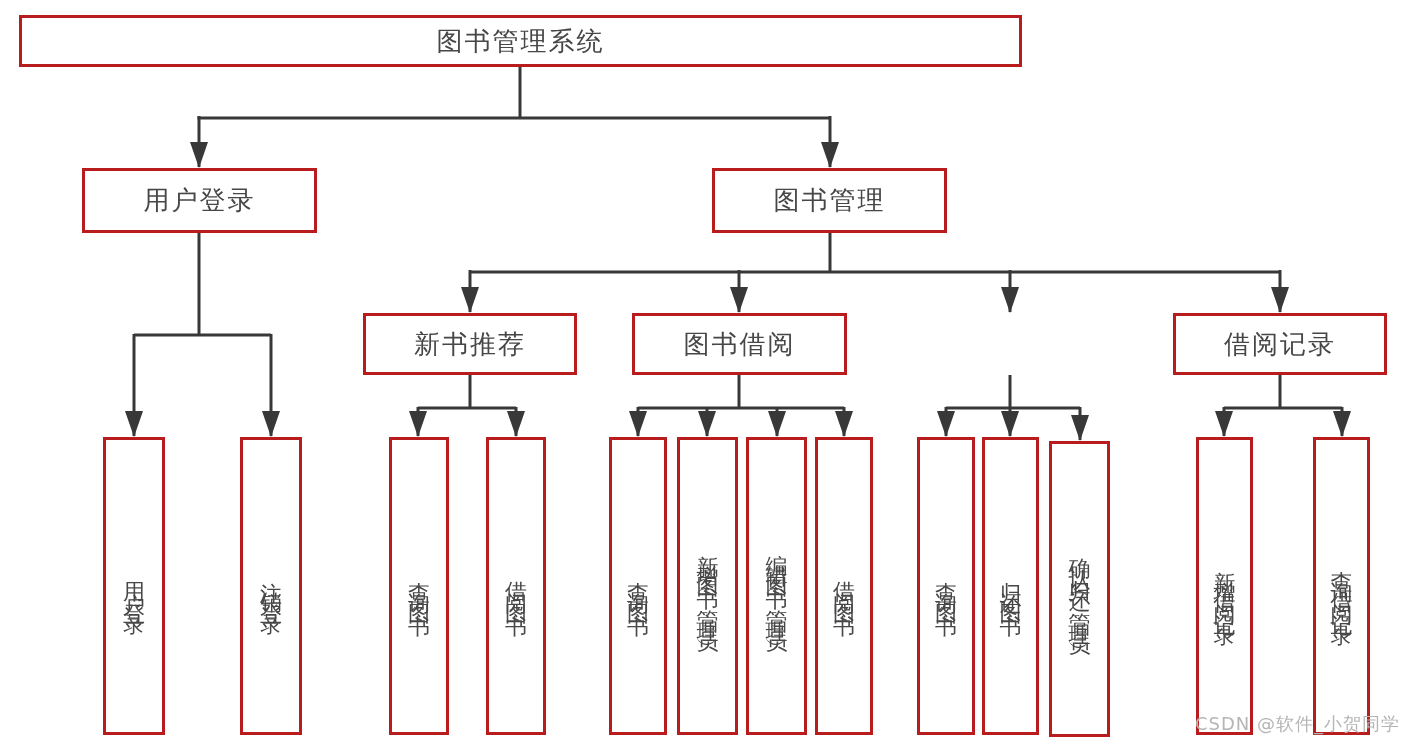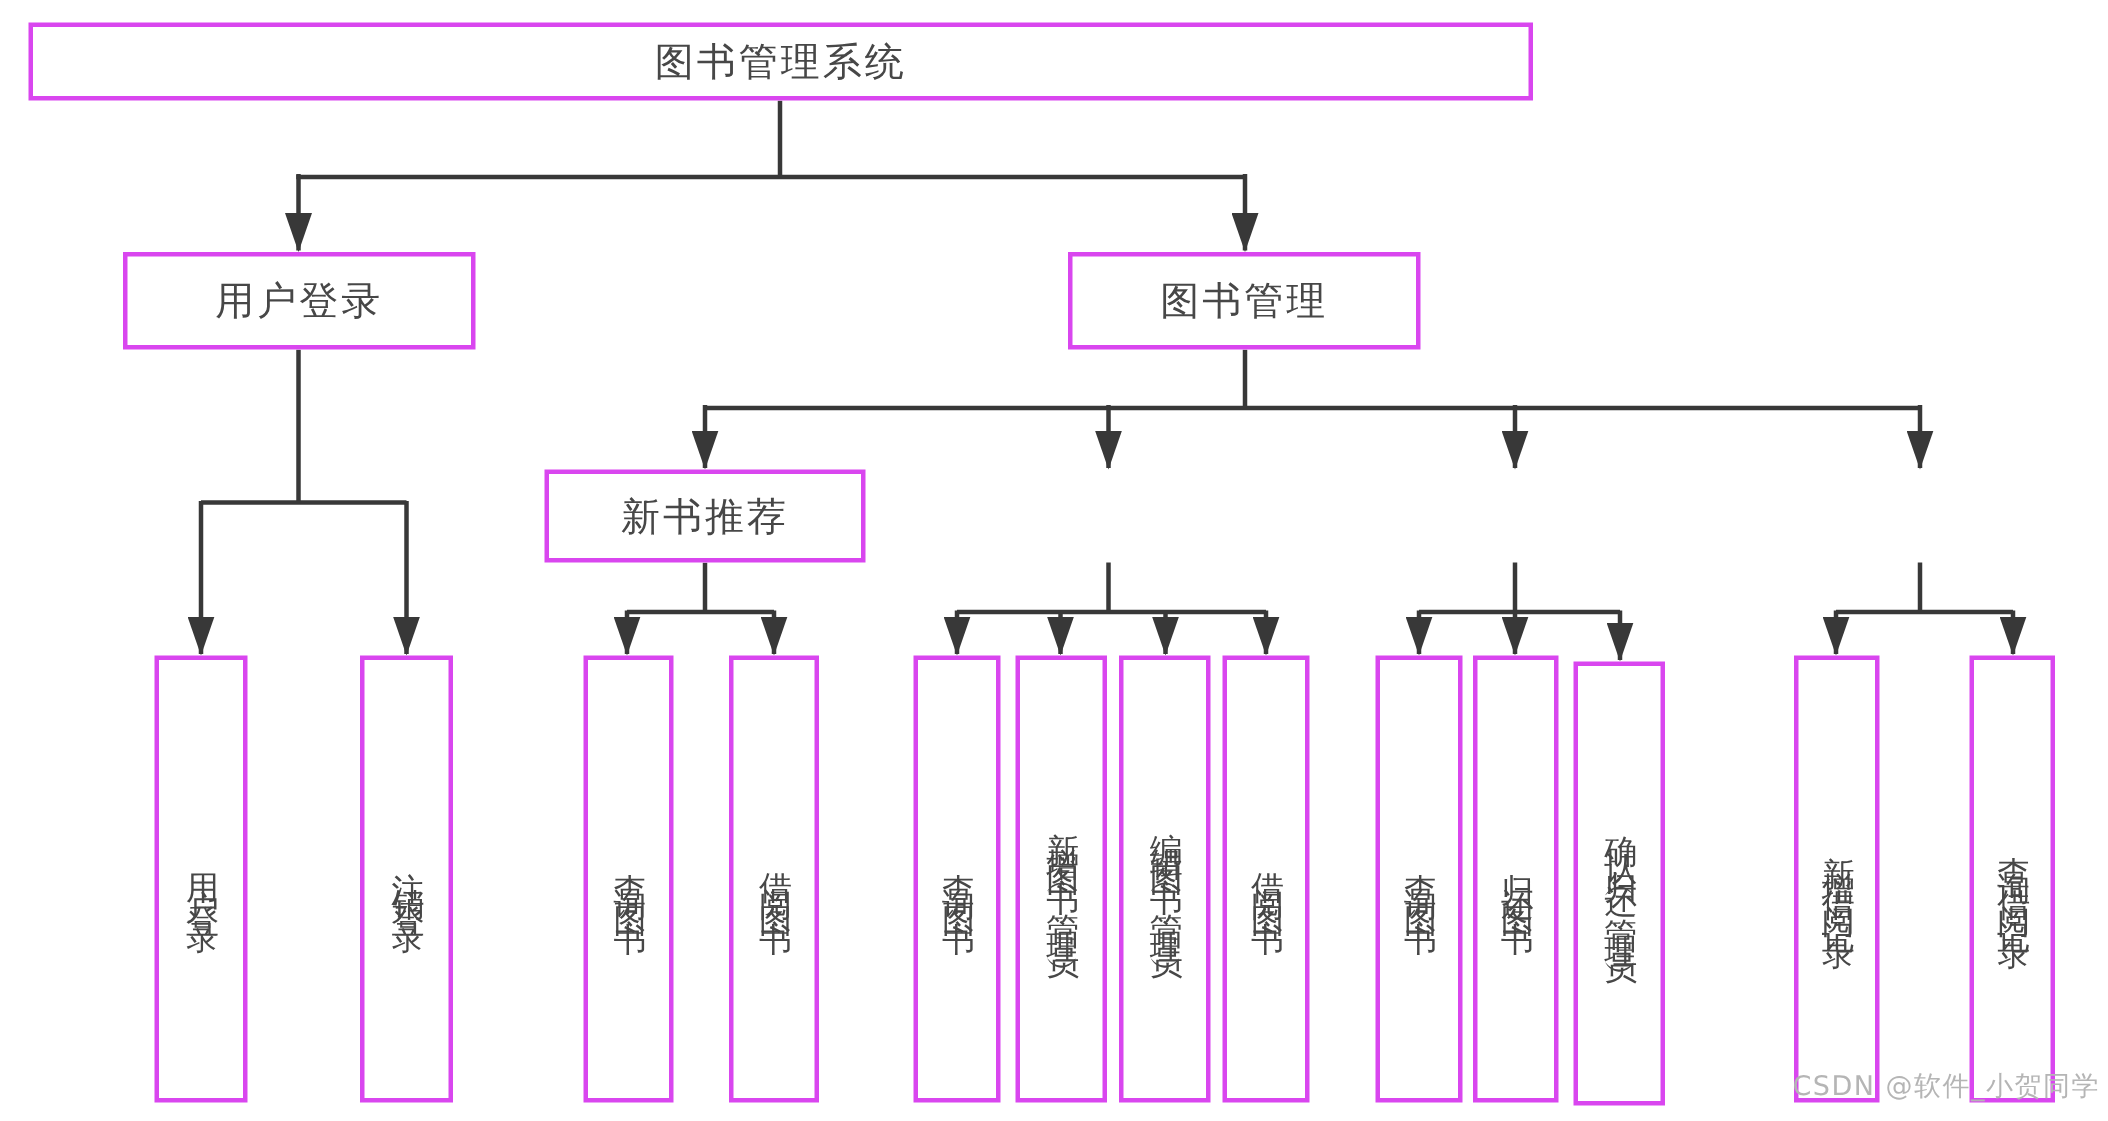--- a/index.html
+++ b/index.html
@@ -13,21 +13,21 @@
   }
   svg.connectors {
     position: absolute;
     left: 0; top: 0;
     width: 1405px; height: 747px;
   }
   .box {
     position: absolute;
     box-sizing: border-box;
     background: #ffffff;
-    border: 3px solid #d946ef;
+    border: 3px solid #b91c1c;
     color: #474747;
     display: flex;
     align-items: center;
     justify-content: center;
     text-align: center;
   }
   .box.h {
     font-size: 26px;
     letter-spacing: 2px;
     white-space: nowrap;
@@ -119,20 +119,22 @@
       </g>
     </g>
   </svg>
 
   <div class="box h" style="left:19px;top:15px;width:1003px;height:52px">图书管理系统</div>
 
   <div class="box h" style="left:82px;top:168px;width:235px;height:65px">用户登录</div>
   <div class="box h" style="left:712px;top:168px;width:235px;height:65px">图书管理</div>
 
   <div class="box h" style="left:363px;top:313px;width:214px;height:62px">新书推荐</div>
+  <div class="box h" style="left:632px;top:313px;width:215px;height:62px">图书借阅</div>
+  <div class="box h" style="left:1173px;top:313px;width:214px;height:62px">借阅记录</div>
 
   <div class="box v" style="left:103px;top:437px;width:62px;height:298px">用户登录</div>
   <div class="box v" style="left:240px;top:437px;width:62px;height:298px">注销登录</div>
 
   <div class="box v" style="left:389px;top:437px;width:60px;height:298px">查询图书</div>
   <div class="box v" style="left:486px;top:437px;width:60px;height:298px">借阅图书</div>
 
   <div class="box v" style="left:609px;top:437px;width:58px;height:298px">查询图书</div>
   <div class="box v" style="left:677px;top:437px;width:61px;height:298px">新增图书（管理员）</div>
   <div class="box v" style="left:746px;top:437px;width:61px;height:298px">编辑图书（管理员）</div>

